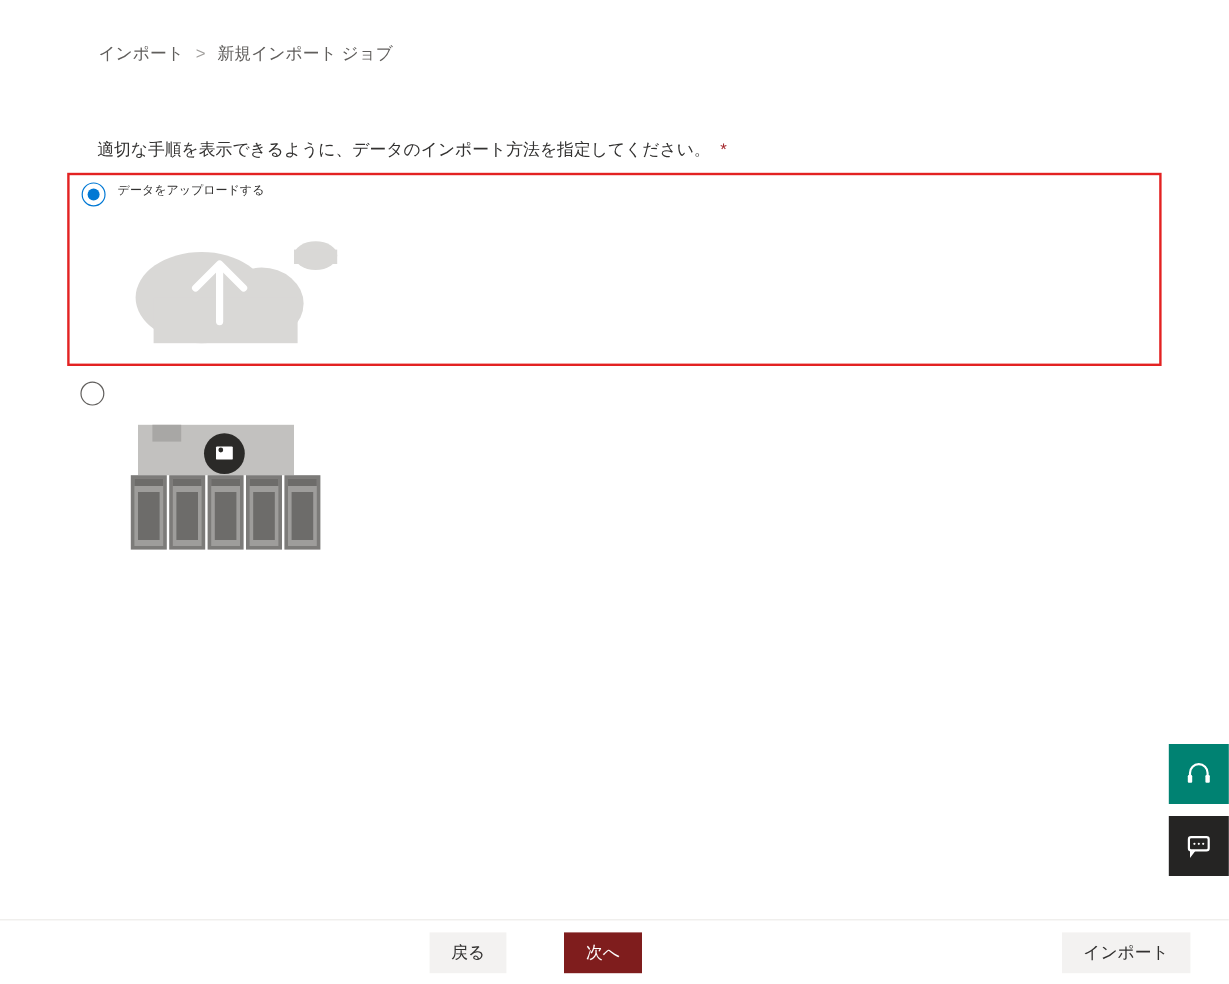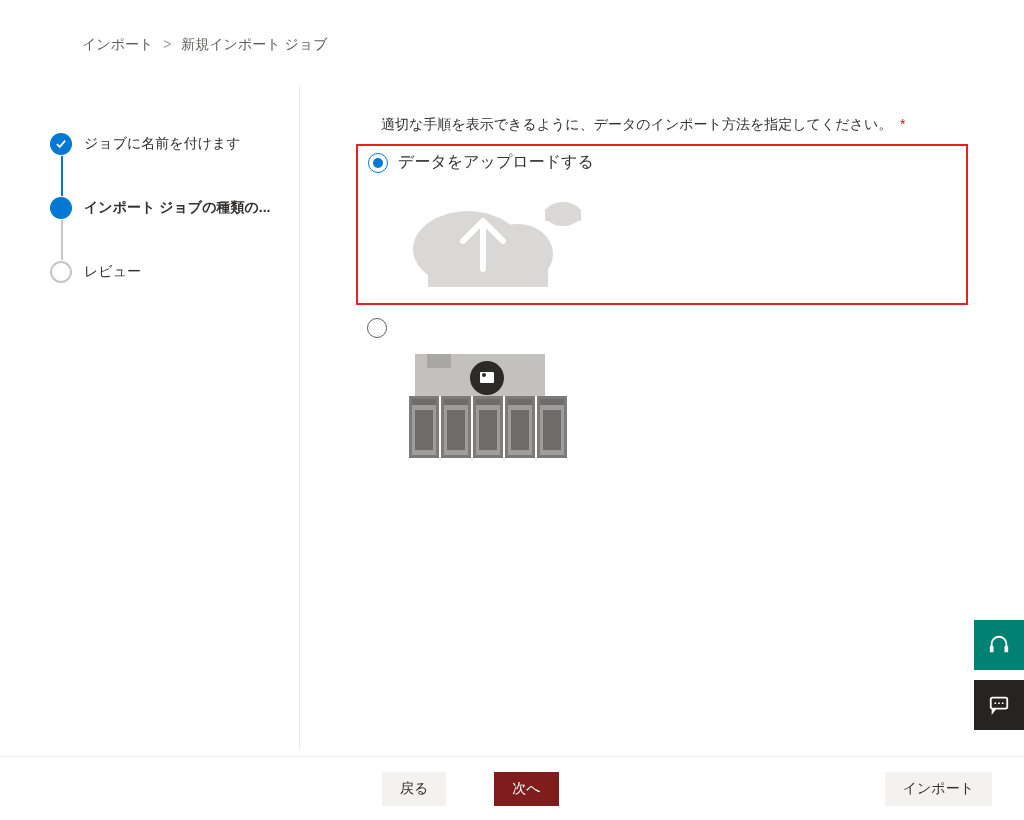--- a/index.html
+++ b/index.html
@@ -103,23 +103,23 @@
   .option {
     border: 1px solid transparent;
     padding: 6px 10px 10px 10px;
     margin-bottom: 6px;
   }
   .option.highlight {
     border: 2px solid #e32222;
   }
   .option-header {
     display: flex;
-    align-items: center;
+    align-items: flex-start;
     gap: 10px;
-    font-size: 16px;
+    font-size: 10px;
   }
   .radio {
     width: 20px;
     height: 20px;
     border-radius: 50%;
     border: 1px solid #605e5c;
     display: inline-flex;
     align-items: center;
     justify-content: center;
     box-sizing: border-box;
@@ -133,25 +133,25 @@
   .option.selected .radio .dot { display: block; }
   .option-image {
     margin: 6px 0 0 30px;
   }
 
   .footer {
     position: absolute;
     left: 0;
     right: 0;
     bottom: 0;
-    height: 64px;
+    height: 54px;
     border-top: 1px solid #edebe9;
     display: flex;
     align-items: center;
-    padding: 0 32px 0 80px;
+    padding: 0 32px 0 56px;
     box-sizing: border-box;
     background: #fff;
   }
   .main-left { margin-left: 302px; display: flex; gap: 10px; }
   .btn {
     height: 34px;
     padding: 0 18px;
     font-size: 14px;
     border: none;
     cursor: pointer;
@@ -183,40 +183,20 @@
 </head>
 <body>
 
 <div class="breadcrumb">
   <a href="#">インポート</a>
   <span class="breadcrumb-sep">&gt;</span>
   <span>新規インポート ジョブ</span>
 </div>
 
 <div class="content">
-  <div class="stepper">
-    <div class="step done">
-      <span class="bullet">
-        <svg class="check" viewBox="0 0 12 12">
-            <path d="M1 6 L4.5 9.5 L11 2" stroke="#fff" stroke-width="2" fill="none"></path>
-          </svg>
-      </span>
-      <span class="step-label">ジョブに名前を付けます</span>
-      <span class="line"></span>
-    </div>
-    <div class="step current">
-      <span class="bullet"></span>
-      <span class="step-label">インポート ジョブの種類の...</span>
-      <span class="line"></span>
-    </div>
-    <div class="step upcoming">
-      <span class="bullet"></span>
-      <span class="step-label">レビュー</span>
-    </div>
-  </div>
 
   <div class="main">
     <div class="instruction">
       <span>適切な手順を表示できるように、データのインポート方法を指定してください。</span>
       <span class="req">*</span>
     </div>
 
     <div class="option selected highlight">
       <div class="option-header">
         <span class="radio">

